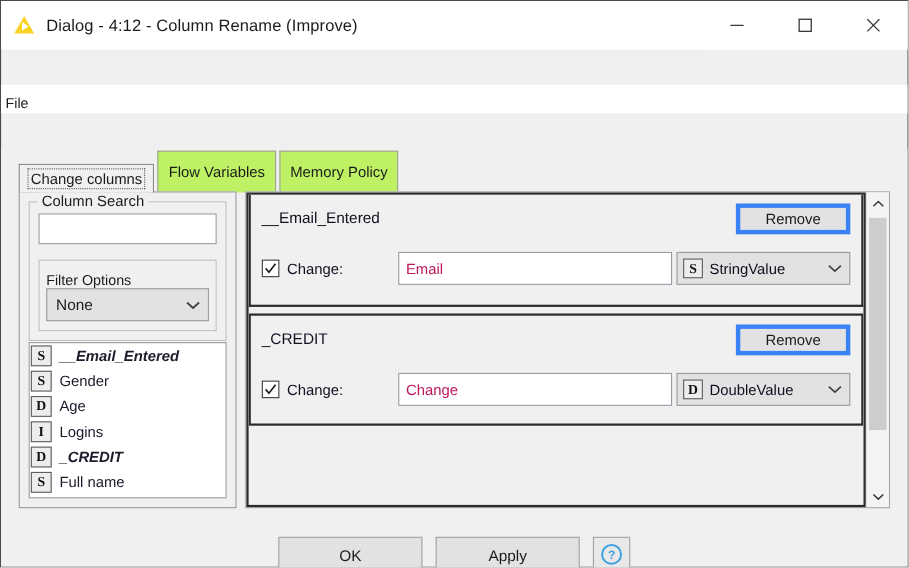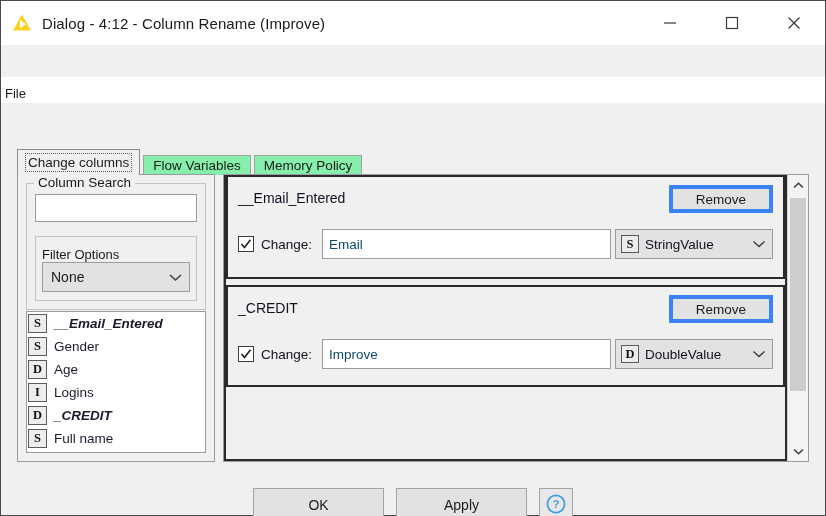--- a/index.html
+++ b/index.html
@@ -81,27 +81,27 @@
 
   
   .tabstrip {
     position: absolute;
     left: 16px; top: 14px;
     display: flex;
     align-items: flex-end;
     height: 26px;
   }
   .tab {
-    height: 20px;
+    height: 38px;
     box-sizing: border-box;
     padding: 0 9px;
     display: flex; align-items: center;
     font-size: 13.5px;
     color: #1b1b1b;
-    background: #86efac;
+    background: #bef264;
     border: 1px solid #a0a0a0;
     border-bottom: none;
     margin-right: 3px;
     white-space: nowrap;
   }
   .tab.selected {
     background: #f0f0f0;
     border-color: #8c8c8c;
     height: 26px;
     position: relative;
@@ -283,22 +283,23 @@
   }
   .text-input {
     flex: 1 1 auto;
     height: 30px;
     box-sizing: border-box;
     border: 1px solid #9a9aa6;
     background: #ffffff;
     display: flex; align-items: center;
     padding-left: 6px;
     font-size: 13.5px;
-    color: #0c4a6e;
+    color: #be185d;
     min-width: 0;
+    margin-left: 40px;
   }
   .type-combo {
     width: 158px;
     height: 30px;
     box-sizing: border-box;
     border: 1px solid #9a9aa6;
     background: #e2e2e2;
     display: flex; align-items: center;
     padding: 0 6px 0 5px;
     margin-left: 4px;
@@ -508,21 +509,21 @@
               </div>
             </div>
             <div class="card-row">
               <span class="checkbox">
                 <svg width="12" height="12" viewBox="0 0 12 12">
                     <polyline points="1.5,6 4.5,9.5 10.5,1.8" fill="none" stroke="#1b1b1b" stroke-width="1.5"></polyline>
                   </svg>
               </span>
               <span class="change-label">Change:</span>
               <div class="text-input">
-                <span>Improve</span>
+                <span>Change</span>
               </div>
               <div class="type-combo">
                 <span class="type-icon">D</span>
                 <span class="tc-label">DoubleValue</span>
                 <span class="chev">
                   <svg width="14" height="8" viewBox="0 0 14 8">
                       <polyline points="1.5,1.5 7,6.5 12.5,1.5" fill="none" stroke="#404040" stroke-width="1.5"></polyline>
                     </svg>
                 </span>
               </div>

